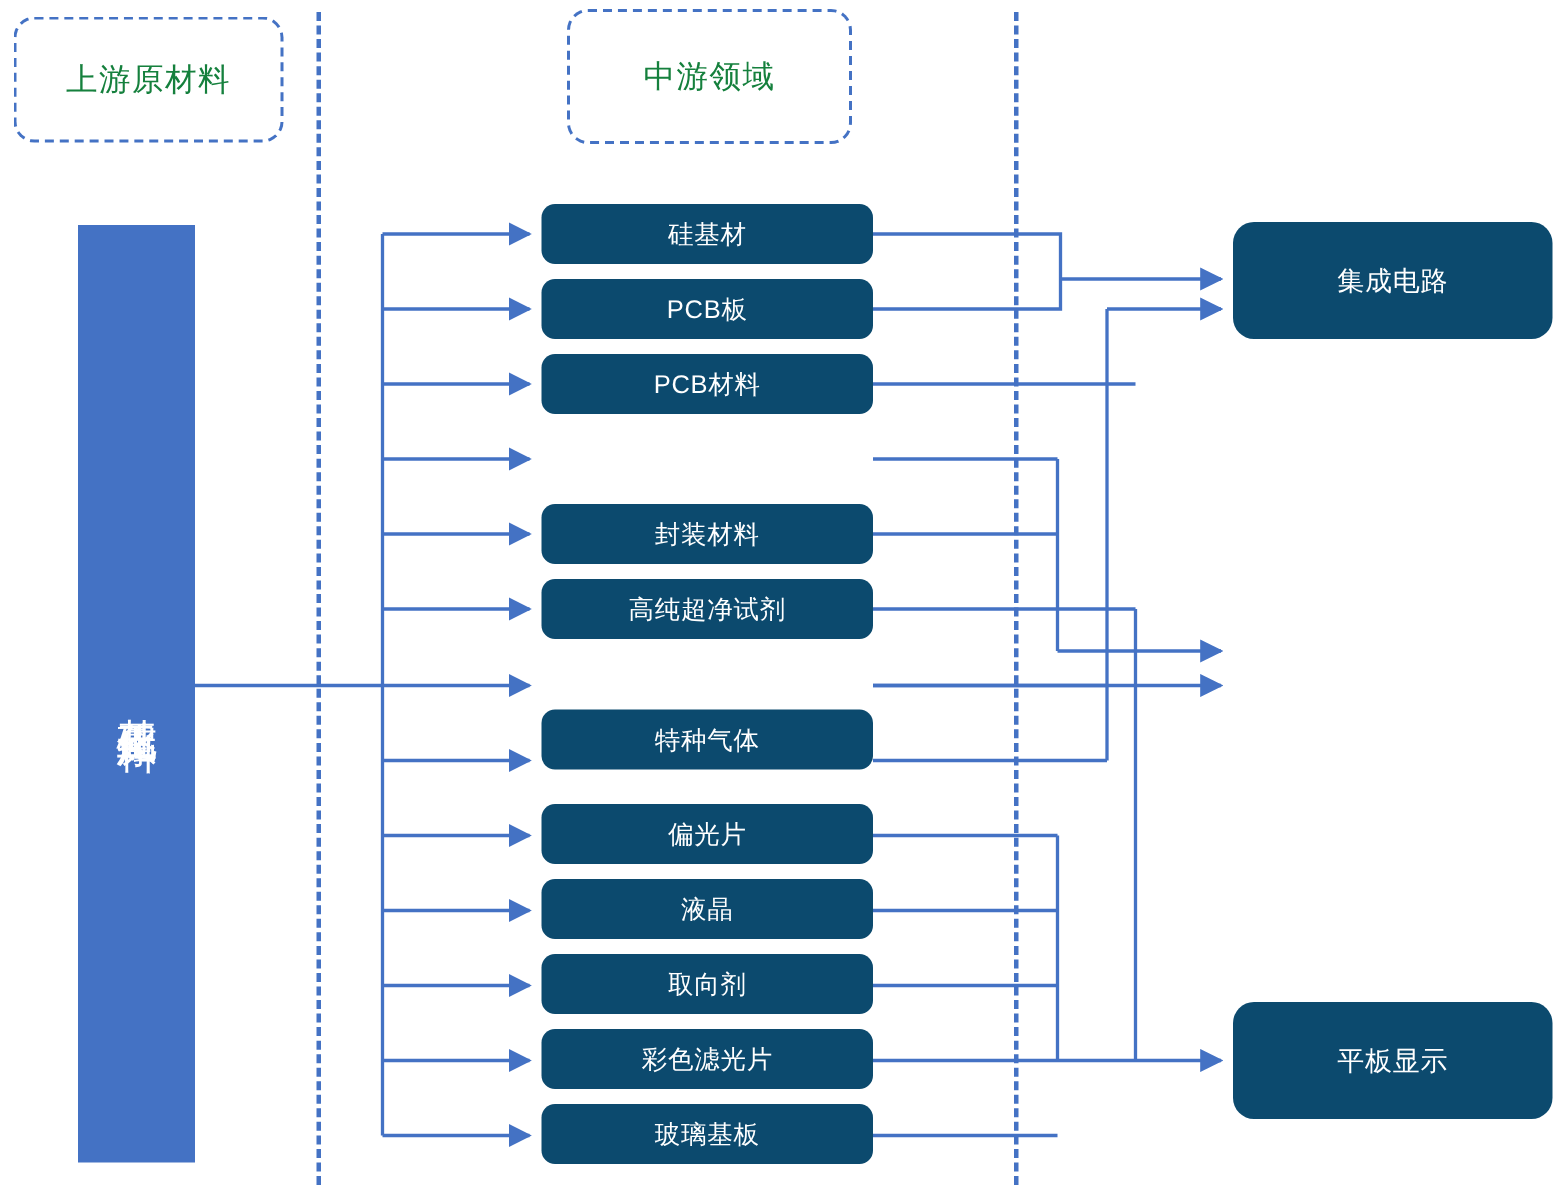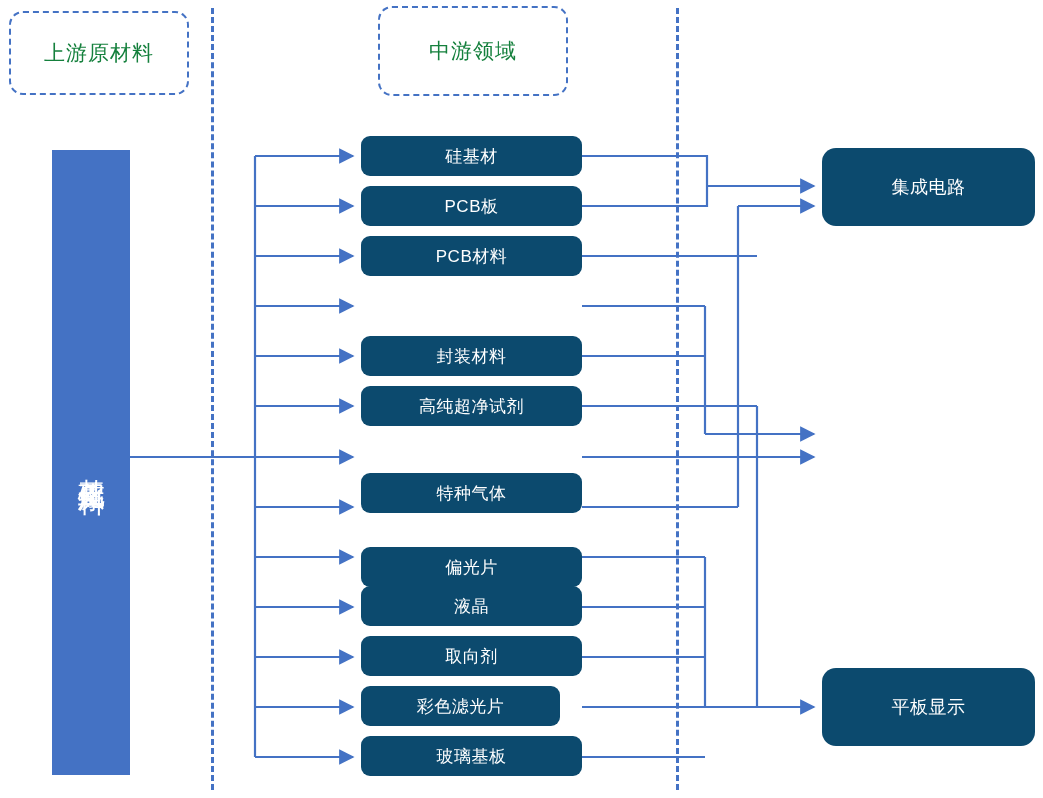--- a/index.html
+++ b/index.html
@@ -177,30 +177,30 @@
   </div>
   <div class="node mid" style="left:361px;top:336px;width:221px;height:40px;align-items:center;">
     <span>封装材料</span>
   </div>
   <div class="node mid" style="left:361px;top:386px;width:221px;height:40px;">
     <span>高纯超净试剂</span>
   </div>
   <div class="node mid" style="left:361px;top:436px;width:221px;height:40px;margin-top:37px;">
     <span>特种气体</span>
   </div>
-  <div class="node mid" style="left:361px;top:536px;width:221px;height:40px;margin-top:11px;">
+  <div class="node mid" style="left:361px;top:536px;width:221px;height:40px;">
     <span>偏光片</span>
   </div>
   <div class="node mid" style="left:361px;top:586px;width:221px;height:40px;">
     <span>液晶</span>
   </div>
   <div class="node mid" style="left:361px;top:636px;width:221px;height:40px;">
     <span>取向剂</span>
   </div>
-  <div class="node mid" style="left:361px;top:686px;width:199px;height:40px;">
+  <div class="node mid" style="left:361px;top:686px;width:221px;height:40px;">
     <span>彩色滤光片</span>
   </div>
   <div class="node mid" style="left:361px;top:736px;width:221px;height:40px;">
     <span>玻璃基板</span>
   </div>
 
   <div class="node right" style="left:822px;top:148px;width:213px;height:78px;">
     <span>集成电路</span>
   </div>
   <div class="node right" style="left:822px;top:668px;width:213px;height:78px;">

